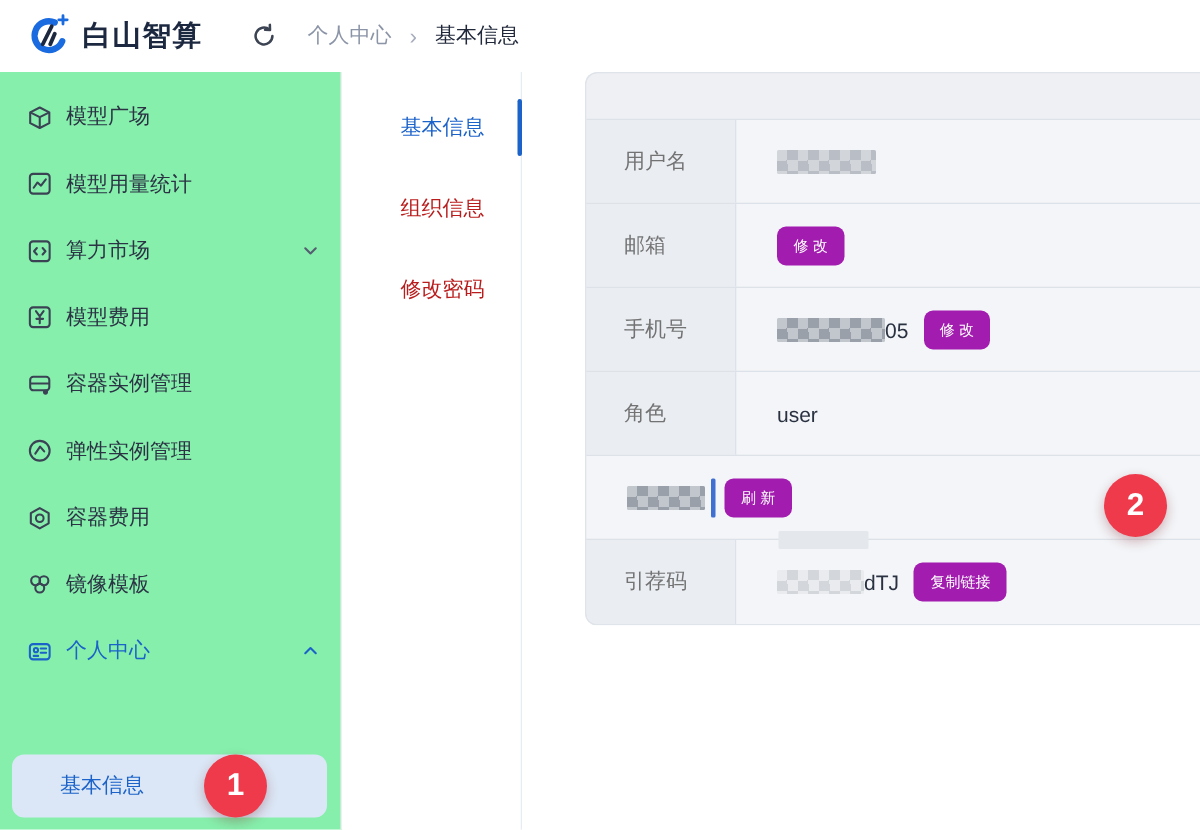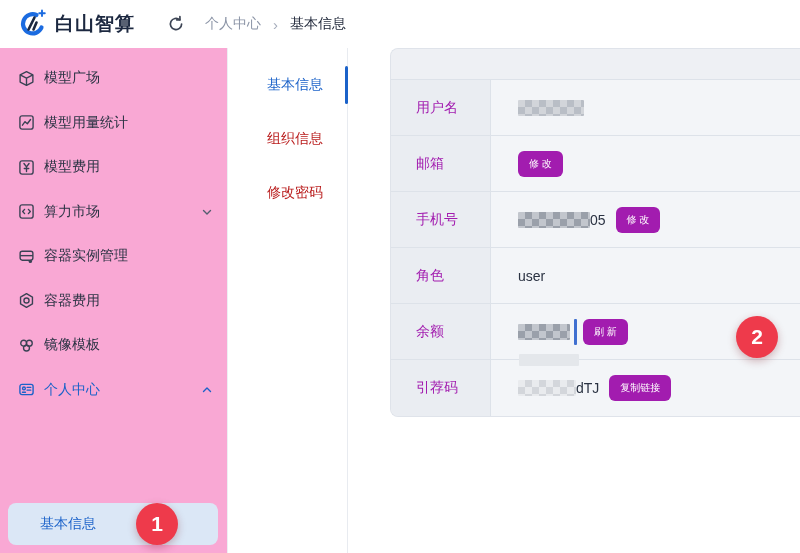--- a/index.html
+++ b/index.html
@@ -11,21 +11,21 @@
     display:flex; align-items:center; z-index:5; }
   .brand { display:flex; align-items:center; margin-left:16px; cursor:pointer; }
   .brand-name { font-size:19px; font-weight:bold; color:#1c2840; margin-left:9px; letter-spacing:1px; }
   .refresh { margin-left:30px; width:22px; height:22px; display:flex; align-items:center; justify-content:center; cursor:pointer; }
   .crumbs { display:flex; align-items:center; margin-left:18px; font-size:14px; }
   .crumb-parent { color:#8c95a7; cursor:pointer; }
   .crumb-sep { color:#a6adbc; margin:0 12px; font-size:15px; }
   .crumb-current { color:#20283a; font-weight:500; }
 
   
-  .sidebar { position:absolute; left:0; top:48px; width:228px; height:505px; background:#f9a8d4;
+  .sidebar { position:absolute; left:0; top:48px; width:228px; height:505px; background:#86efac;
     border-right:1px solid #edeff3; padding-top:8px; z-index:4; }
   .side-item { height:44.5px; display:flex; align-items:center; padding:0 14px 0 18px;
     font-size:14px; font-weight:500; color:#2b3344; cursor:pointer; position:relative; }
   .side-item .ico { width:17px; height:17px; margin-right:9px; flex:0 0 17px; display:flex; color:#3a4254; }
   .side-item .chev { margin-left:auto; width:12px; height:12px; display:flex; color:#555e70; }
   .side-item.active { color:#1b62c9; }
   .side-item.active .ico, .side-item.active .chev { color:#1b62c9; }
   .side-sub { position:absolute; left:8px; top:455px; width:210px; height:42px; background:#dbe7f6;
     border-radius:8px; display:flex; align-items:center; padding-left:32px; font-size:14px;
     font-weight:500; color:#1b62c9; cursor:pointer; }
@@ -38,21 +38,21 @@
   .subnav-divider { position:absolute; left:347px; top:48px; width:1px; height:505px; background:#e8ebf0; z-index:2; }
   .subnav-indicator { position:absolute; left:345px; top:66px; width:3px; height:38px; background:#1b62c9; border-radius:2px; z-index:3; }
 
   
   .table-card { position:absolute; left:390px; top:48px; width:420px; height:369px;
     border:1px solid #dfe3ea; border-right:none; border-radius:8px 0 0 8px; background:#eef0f4; overflow:visible; }
   .table-band { height:31px; border-bottom:1px solid #dde2e9; background:#eef0f4; border-radius:8px 0 0 0; }
   .trow { display:flex; height:56px; border-bottom:1px solid #dde2e9; position:relative; }
   .trow:last-child { border-bottom:none; border-radius:0 0 0 8px; }
   .tlabel { width:100px; flex:0 0 100px; background:#eaedf2; border-right:1px solid #dde2e9;
-    display:flex; align-items:center; padding-left:25px; font-size:14px; color:#a21caf; }
+    display:flex; align-items:center; padding-left:25px; font-size:14px; color:#737373; }
   .trow:last-child .tlabel { border-radius:0 0 0 8px; }
   .tvalue { flex:1; background:#f3f5f8; display:flex; align-items:center; padding-left:27px;
     font-size:14px; color:#2a3242; }
 
   .btn { display:inline-flex; align-items:center; justify-content:center; height:26px;
     padding:0 11px; background:#a21caf; color:#fff; font-size:10px; font-weight:500;
     border:none; border-radius:6px; cursor:pointer; white-space:nowrap;
     font-family:"Liberation Sans","DejaVu Sans",sans-serif; }
   .btn.outlined { box-shadow:inset 0 0 0 1.5px #143e8c; }
 
@@ -118,52 +118,61 @@
           <path d="M4.2 10.5 L6.6 7.2 L8.8 9.2 L11.8 5.2" stroke-linecap="round" stroke-linejoin="round"></path>
       </svg>
       </span>
     <span>模型用量统计</span>
   </div>
 
   <div class="side-item">
     <span class="ico">
       <svg width="17" height="17" viewBox="0 0 16 16" fill="none" stroke="currentColor" stroke-width="1.3">
         <rect x="1.8" y="1.8" width="12.4" height="12.4" rx="2"></rect>
-        <path d="M5.6 4.2 L8 7.4 L10.4 4.2 M8 7.4 V11.8 M5.9 9 H10.1" stroke-linecap="round" stroke-linejoin="round"></path>
-      </svg>
-      </span>
-    <span>模型费用</span>
-  </div>
-
-  <div class="side-item">
-    <span class="ico">
-      <svg width="17" height="17" viewBox="0 0 16 16" fill="none" stroke="currentColor" stroke-width="1.3">
-        <rect x="1.8" y="1.8" width="12.4" height="12.4" rx="2"></rect>
         <path d="M6.2 6 L4.4 8 L6.2 10 M9.8 6 L11.6 8 L9.8 10" stroke-linecap="round" stroke-linejoin="round"></path>
       </svg>
       </span>
     <span>算力市场</span>
     <span class="chev">
       <svg width="12" height="12" viewBox="0 0 12 12" fill="none">
           <path d="M2.5 4.5 L6 8 L9.5 4.5" stroke="currentColor" stroke-width="1.4" stroke-linecap="round" stroke-linejoin="round"></path>
         </svg>
       </span>
   </div>
 
   <div class="side-item">
     <span class="ico">
       <svg width="17" height="17" viewBox="0 0 16 16" fill="none" stroke="currentColor" stroke-width="1.3">
+        <rect x="1.8" y="1.8" width="12.4" height="12.4" rx="2"></rect>
+        <path d="M5.6 4.2 L8 7.4 L10.4 4.2 M8 7.4 V11.8 M5.9 9 H10.1" stroke-linecap="round" stroke-linejoin="round"></path>
+      </svg>
+      </span>
+    <span>模型费用</span>
+  </div>
+
+  <div class="side-item">
+    <span class="ico">
+      <svg width="17" height="17" viewBox="0 0 16 16" fill="none" stroke="currentColor" stroke-width="1.3">
         <rect x="2" y="3" width="12" height="8.5" rx="2"></rect>
           <path d="M2 7.2 H14"></path>
           <circle cx="11.6" cy="12.6" r="1.6" fill="currentColor" stroke="none"></circle>
       </svg>
       </span>
     <span>容器实例管理</span>
   </div>
 
+  <div class="side-item">
+    <span class="ico">
+      <svg width="17" height="17" viewBox="0 0 16 16" fill="none" stroke="currentColor" stroke-width="1.3">
+        <circle cx="8" cy="8" r="6.2"></circle>
+          <path d="M5.2 9.8 L8.2 5.4 L10.8 8.4" stroke-linecap="round" stroke-linejoin="round"></path>
+      </svg>
+      </span>
+    <span>弹性实例管理</span>
+  </div>
 
 
   <div class="side-item">
     <span class="ico">
       <svg width="17" height="17" viewBox="0 0 16 16" fill="none" stroke="currentColor" stroke-width="1.3" stroke-linejoin="round">
         <path d="M8 1.6 L13.6 4.8 V11.2 L8 14.4 L2.4 11.2 V4.8 Z"></path>
           <circle cx="8" cy="8" r="2.4"></circle>
       </svg>
       </span>
     <span>容器费用</span>
@@ -241,21 +250,20 @@
       <button class="btn">修 改</button>
     </div>
   </div>
 
   <div class="trow">
     <div class="tlabel">角色</div>
     <div class="tvalue">user</div>
   </div>
 
   <div class="trow">
-    <div class="tlabel">余额</div>
     <div class="tvalue">
       <span class="mosaic dark" style="width:52px;"></span>
       <span class="gap4"></span>
       <span class="cursor-tick"></span>
       <span class="gap6"></span>
       <button class="btn">刷 新</button>
       <span class="gap8"></span>
     </div>
     <span class="sub-blur"></span>
   </div>

